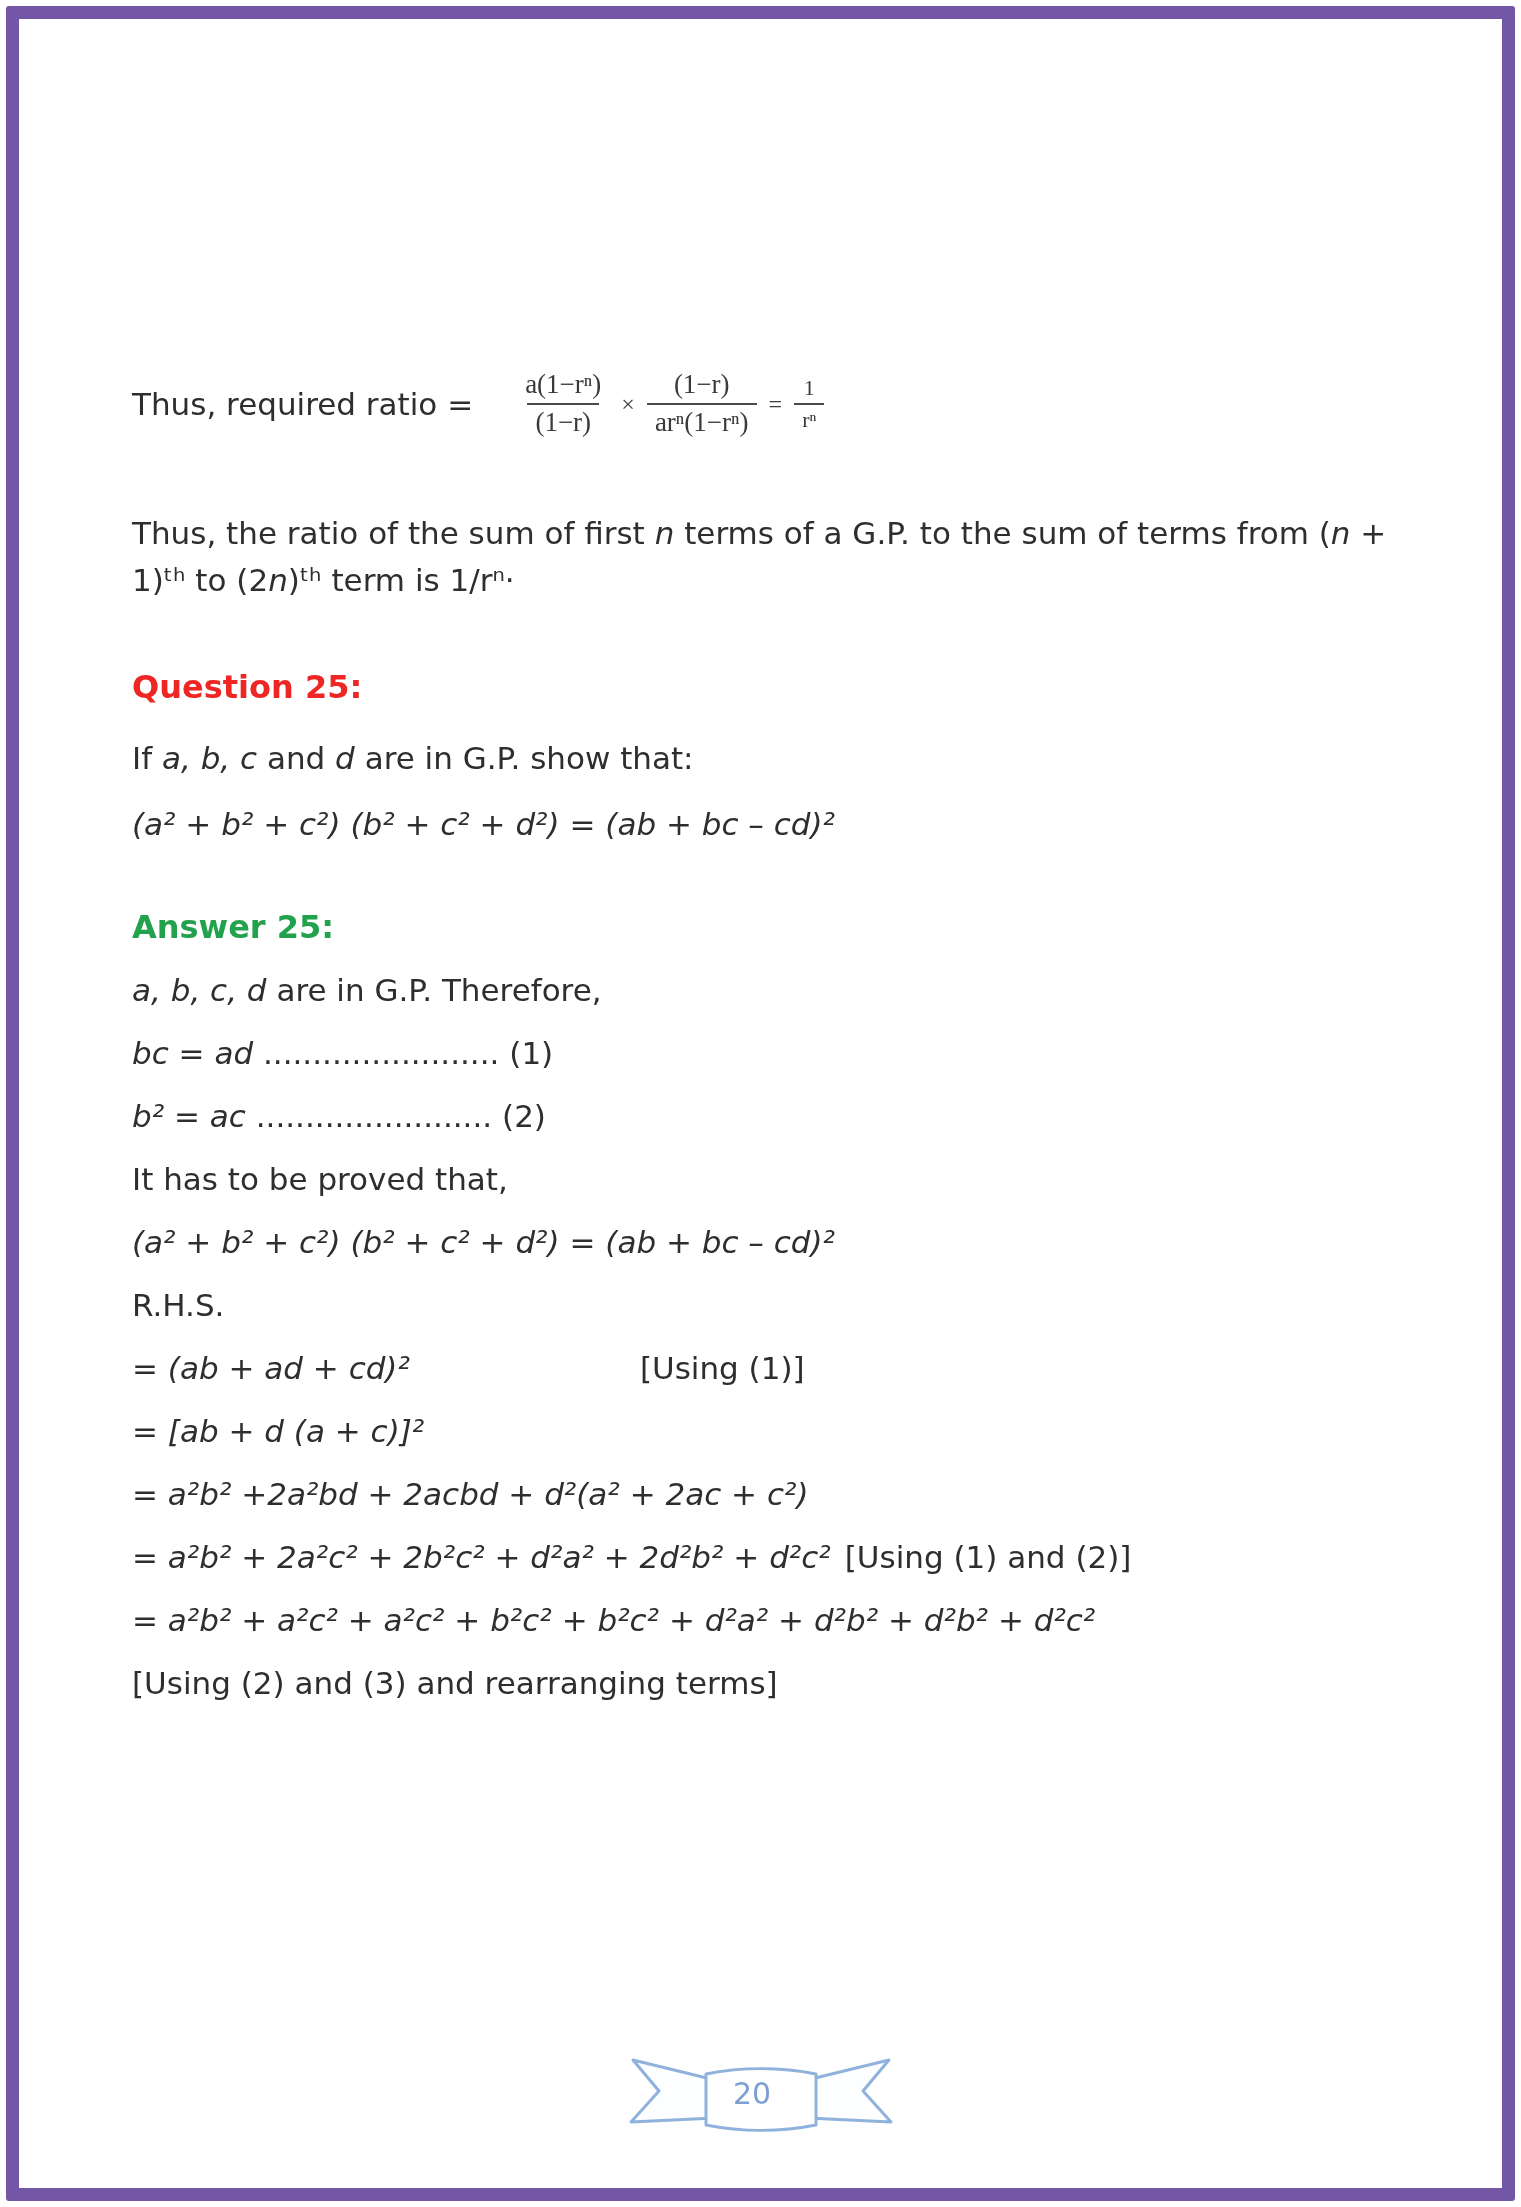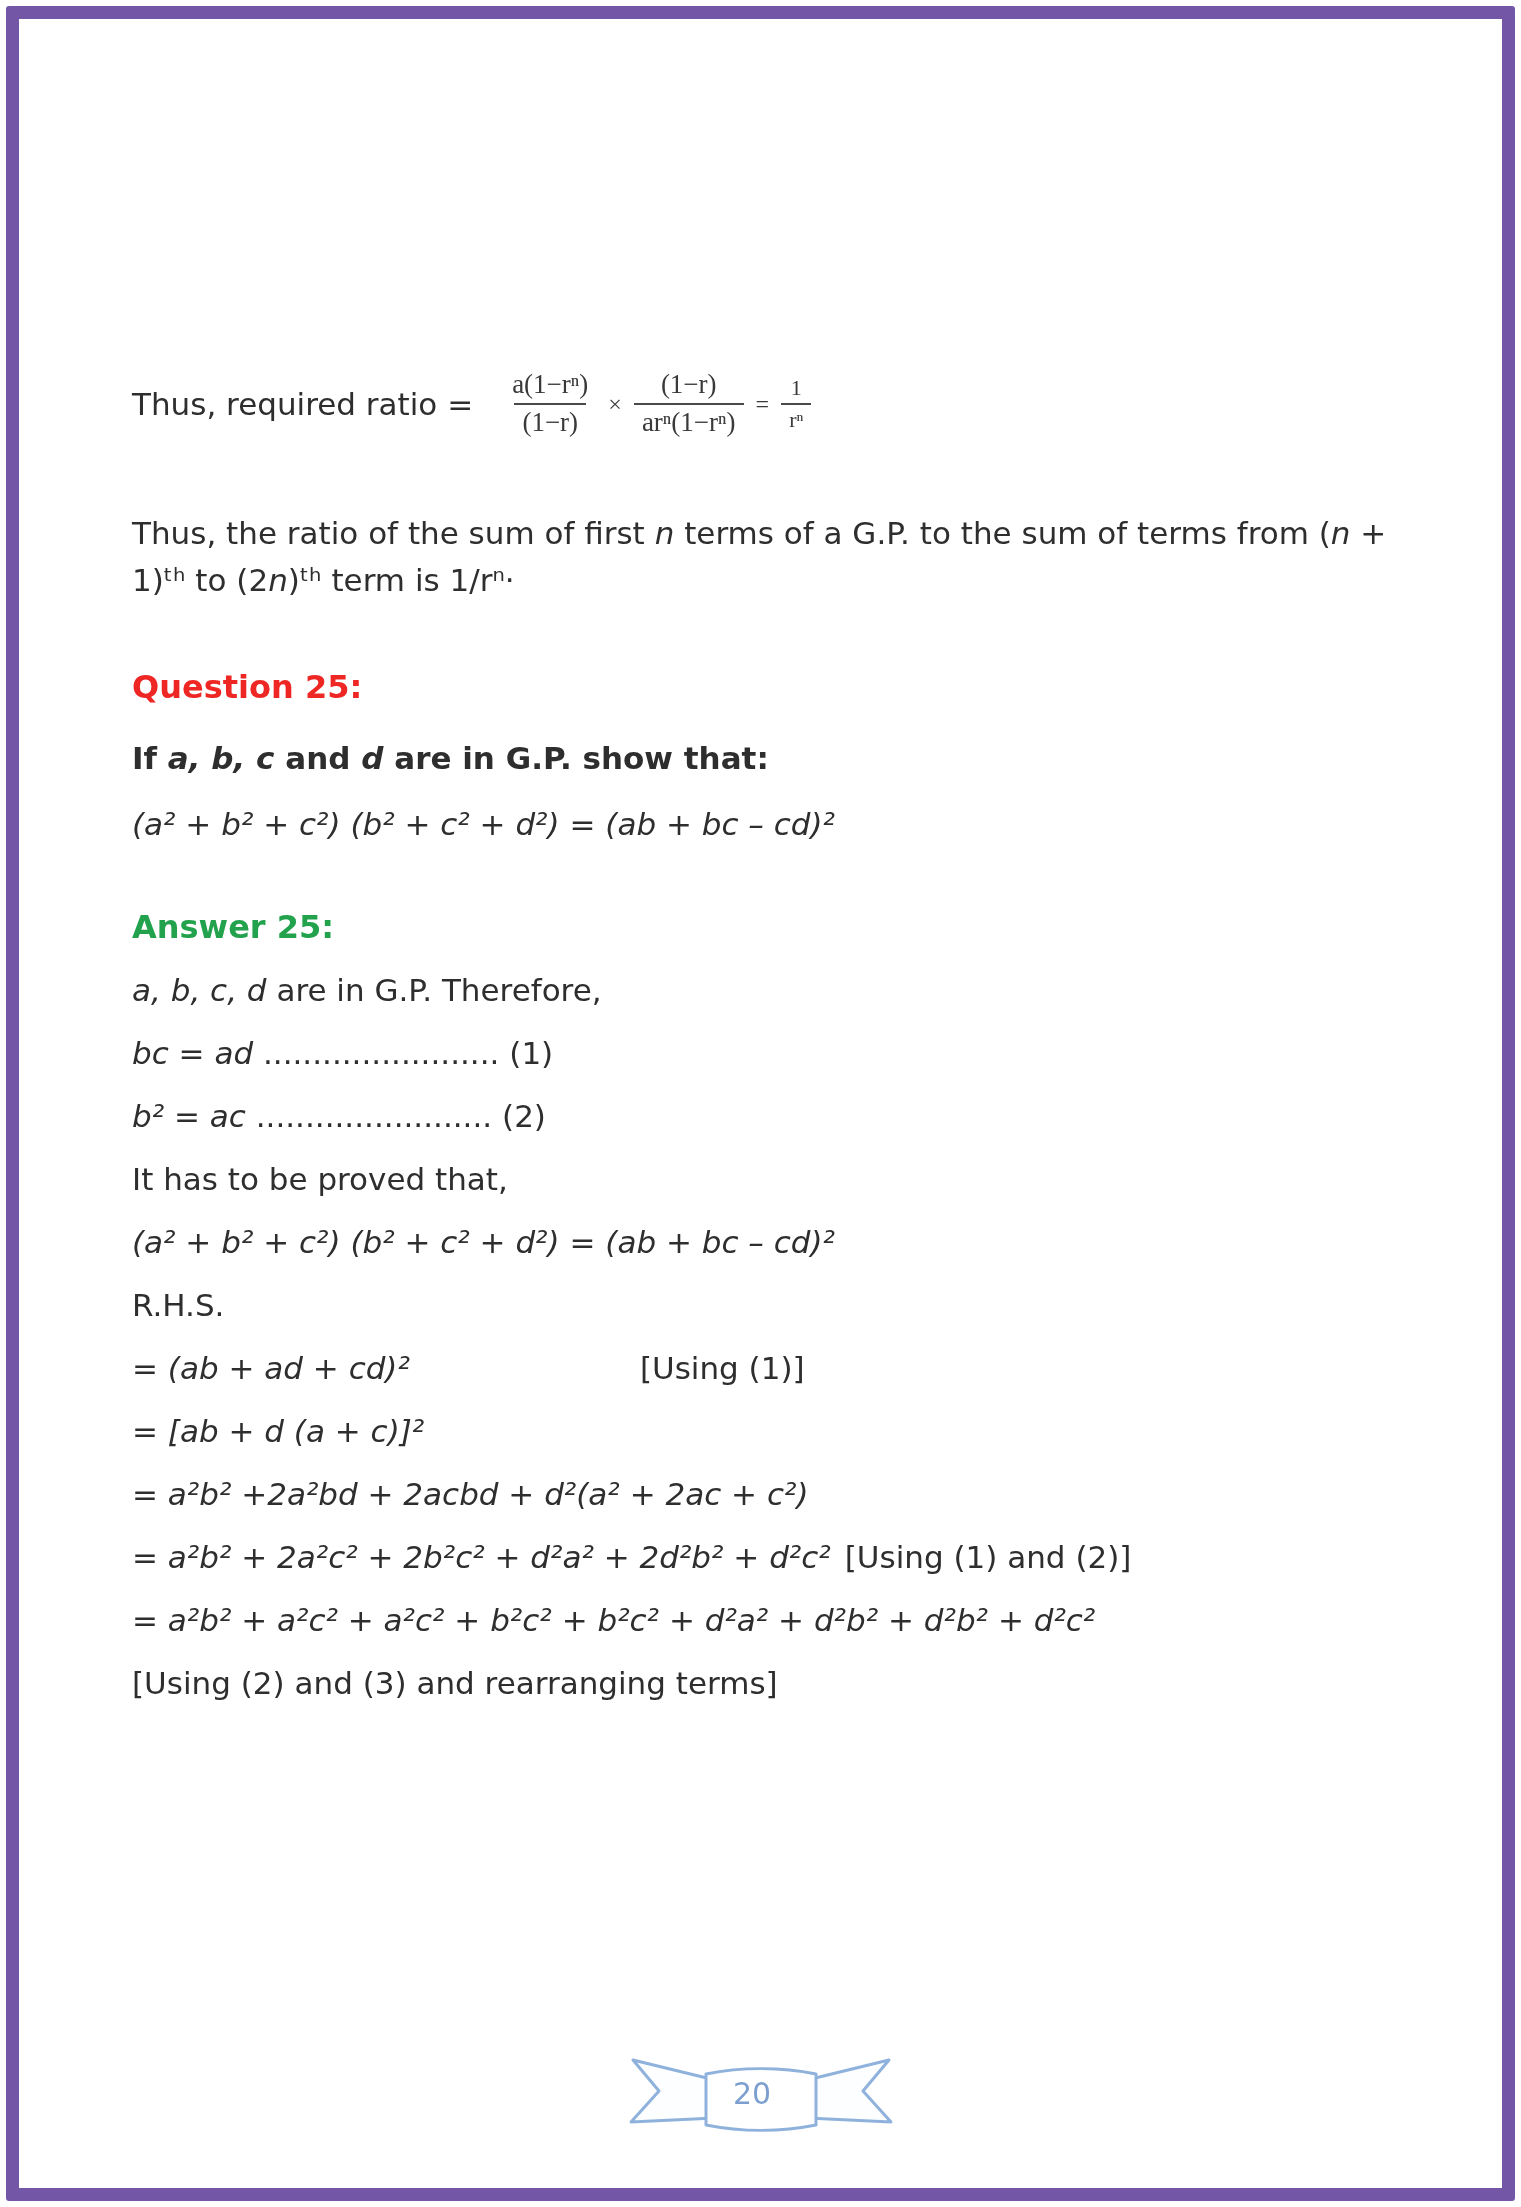--- a/index.html
+++ b/index.html
@@ -22,42 +22,42 @@
     border-radius:3px;pointer-events:none;
   }
   .content{
     position:absolute;left:132px;right:118px;top:352px;
     font-size:31px;
   }
   p{margin:0;}
   i{font-style:italic;}
   .math{font-style:italic;}
   .line{margin:0 0 27px 0;line-height:36px;}
-  .ratio-row{display:flex;align-items:center;gap:31px;margin-bottom:54px;min-height:104px;}
+  .ratio-row{display:flex;align-items:center;gap:44px;margin-bottom:54px;min-height:104px;}
   .ratio-label{line-height:36px;}
   .formula{
     display:inline-flex;align-items:center;
     font-family:"Liberation Serif","DejaVu Serif",serif;
     font-size:27px;color:#3a3a3a;
   }
   .frac{display:inline-flex;flex-direction:column;align-items:center;}
   .frac .num{padding:0 8px 3px 8px;line-height:1.1;}
   .frac .den{border-top:2px solid #4a4a4a;padding:3px 8px 0 8px;line-height:1.1;}
   .frac.small{font-size:22px;}
   .op{margin:0 12px;font-size:24px;}
   .para{line-height:47px;margin-bottom:64px;}
   .q-heading{
     font-weight:bold;font-size:32px;color:var(--question-red);
     margin:0 0 34px 0;line-height:38px;
   }
   .a-heading{
     font-weight:bold;font-size:32px;color:var(--answer-green);
     margin:0 0 26px 0;line-height:38px;
   }
-  .q-prompt{margin-bottom:30px;font-weight:bold;}
+  .q-prompt{margin-bottom:30px;}
   .q-eq{margin-bottom:66px;}
   .note{font-style:normal;}
   .note.gap{margin-left:230px;}
   .note.inline{margin-left:14px;}
   .ribbon{
     position:absolute;bottom:66px;left:50%;transform:translateX(-50%);
     width:300px;height:95px;
   }
   .ribbon svg{display:block;width:300px;height:95px;}
   .ribbon .page-num{

